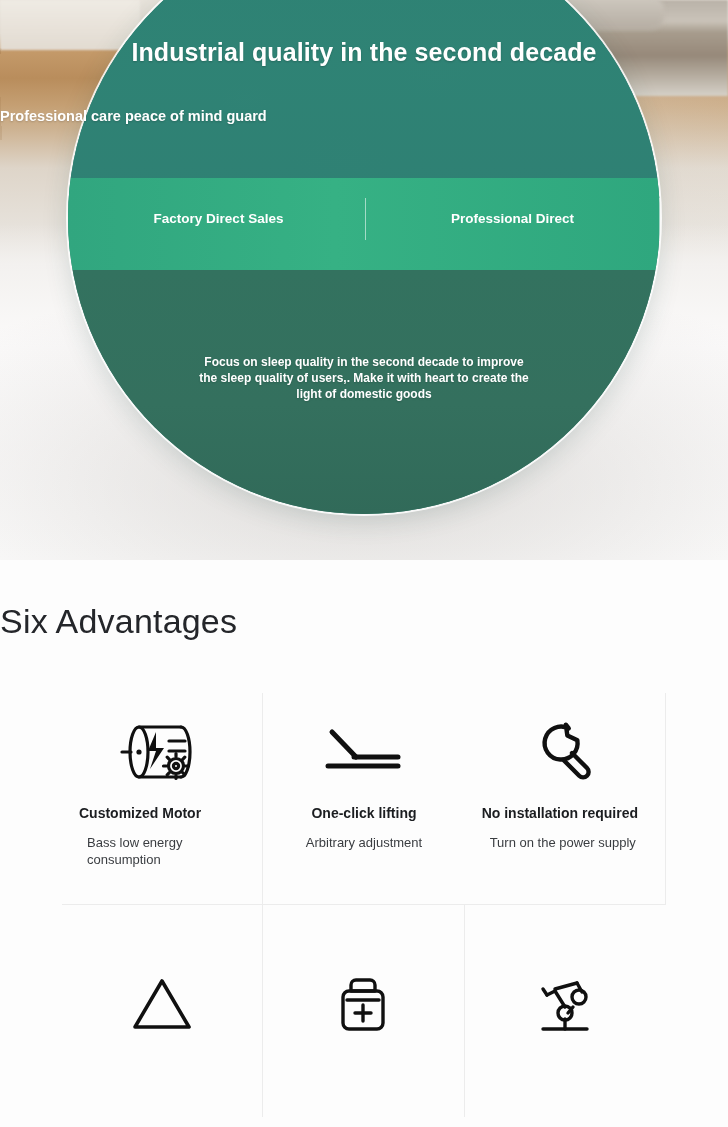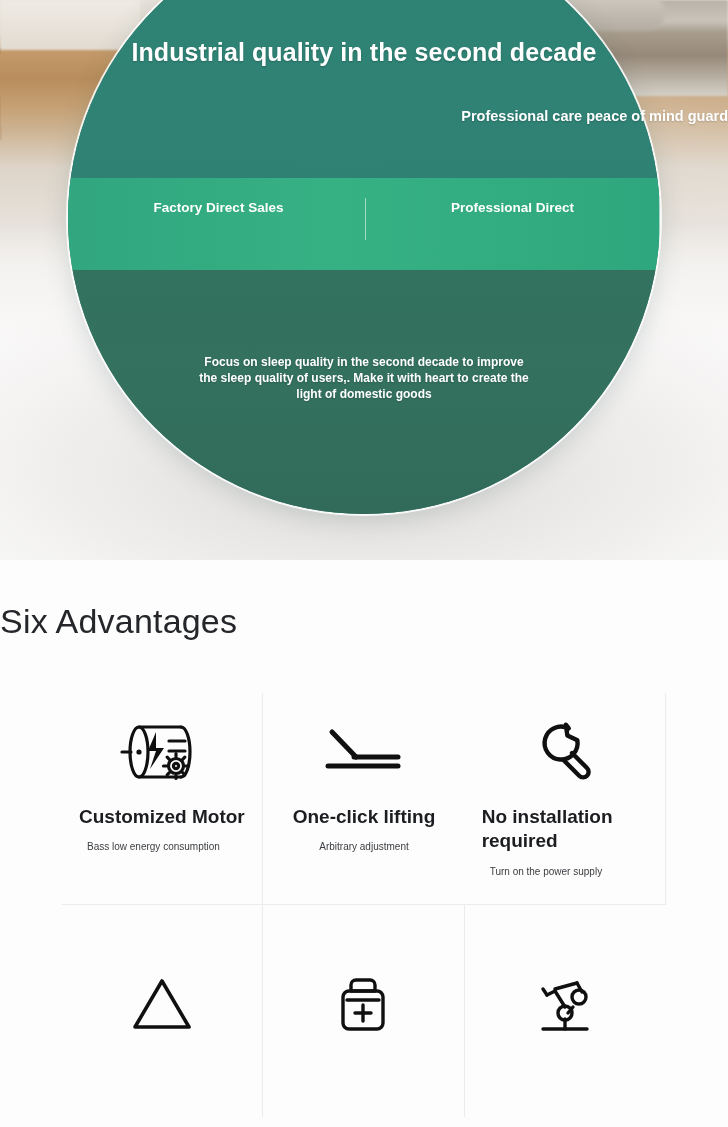--- a/index.html
+++ b/index.html
@@ -157,35 +157,36 @@
     top: 38px;
     text-align: center;
     color: #ffffff;
     font-size: 25px;
     font-weight: bold;
     letter-spacing: .1px;
     text-shadow: 0 1px 2px rgba(0,0,0,0.20);
   }
   .hero-subtitle {
     position: absolute;
-    left: 0; right: 0;
+    left: 0; right: 16px;
     top: 108px;
-    text-align: right;
+    text-align: left;
     color: #ffffff;
     font-size: 14.5px;
     font-weight: bold;
     text-shadow: 0 1px 2px rgba(0,0,0,0.18);
   }
 
   .hero-features {
     position: absolute;
     left: 72px;
     right: 68px;
     top: 198px;
     display: flex;
+    align-items: center;
   }
   .hero-feature {
     flex: 1 1 0;
     text-align: center;
     color: #ffffff;
     font-size: 13.5px;
     font-weight: bold;
     line-height: 1.45;
     padding: 0 4px;
   }
@@ -257,27 +258,27 @@
     justify-content: center;
   }
   .adv-icon svg { display: block; }
 
   .adv-text {
     width: 100%;
     margin-top: 12px;
   }
   .adv-title {
     color: #1b1d20;
-    font-size: 19px;
+    font-size: 14px;
     font-weight: bold;
     line-height: 1.28;
   }
   .adv-desc {
     color: #3a3d41;
-    font-size: 10px;
+    font-size: 13px;
     line-height: 1.35;
     margin-top: 11px;
   }
   .align-center .adv-text { text-align: center; }
   .align-left   .adv-text { text-align: left; padding-left: 6px; }
   .align-left   .adv-desc { padding-left: 8px; }
 </style>
 </head>
 <body>
 

